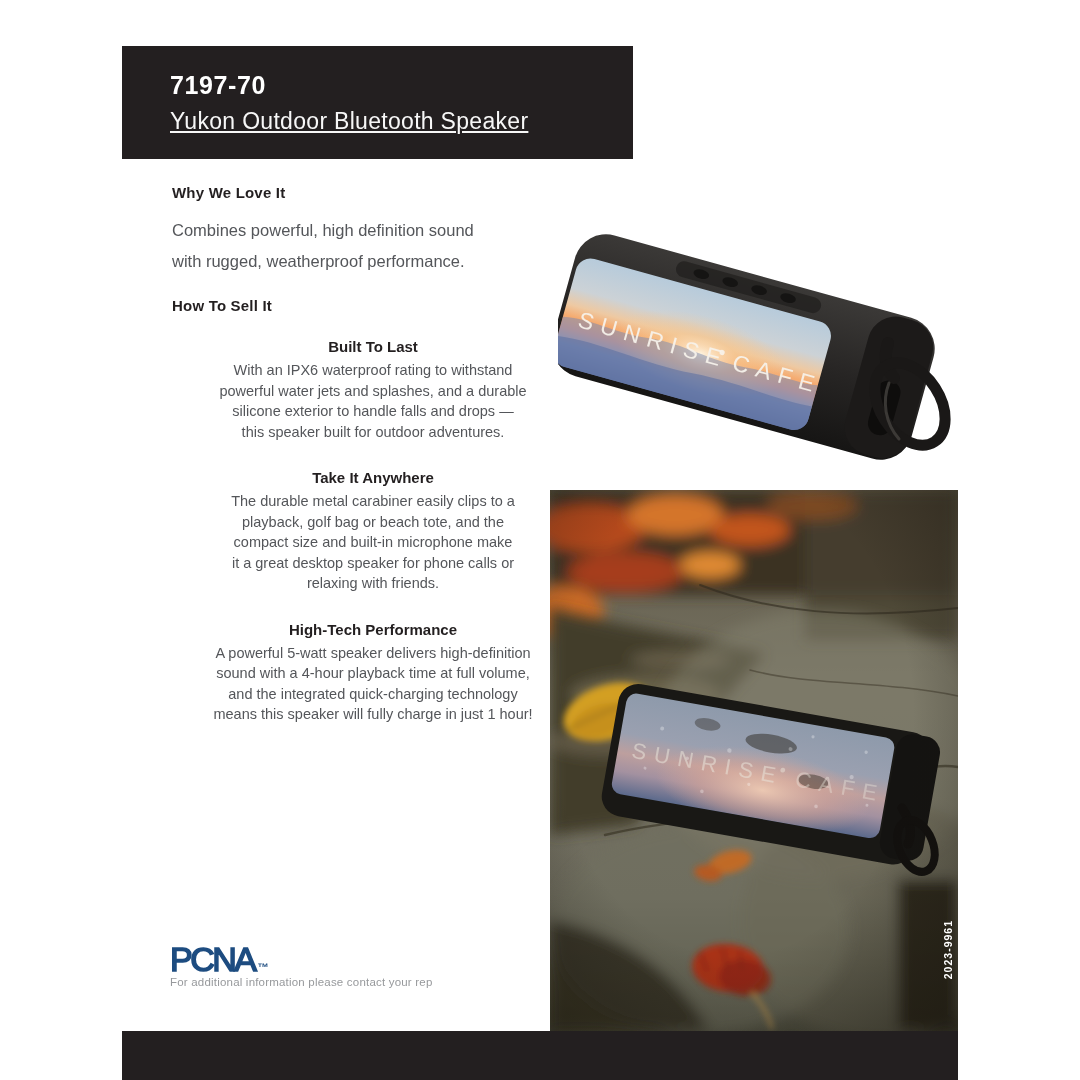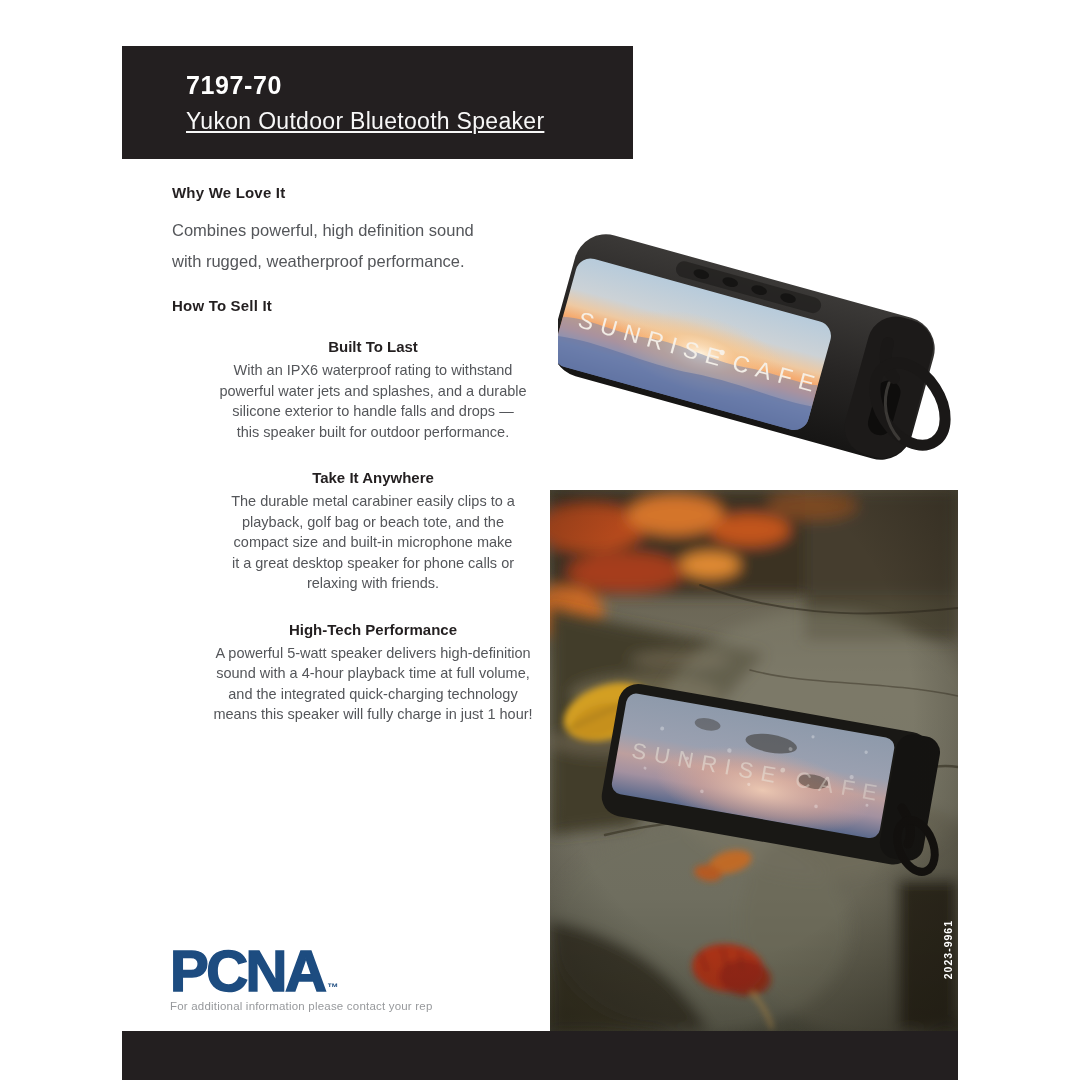--- a/index.html
+++ b/index.html
@@ -1,36 +1,36 @@
 <!DOCTYPE html>
 <html><head>
 <meta charset="utf-8">
 <style>
   html,body{margin:0;padding:0;background:#ffffff;}
   .page{position:relative;width:1080px;height:1080px;background:#ffffff;overflow:hidden;
         font-family:"Liberation Sans",sans-serif;}
   .bar{position:absolute;background:#231f20;}
-  .header-bar{left:122px;top:46px;width:511px;height:113px;box-sizing:border-box;padding:25px 0 0 64px;}
+  .header-bar{left:122px;top:46px;width:511px;height:113px;box-sizing:border-box;padding:25px 0 0 48px;}
   .sku{font-size:25px;font-weight:800;color:#ffffff;letter-spacing:.6px;}
   .pname{font-size:23px;font-weight:400;color:#f7f7f7;margin-top:8px;letter-spacing:.3px;text-decoration:underline;}
 
   .copy-col{position:absolute;left:172px;top:184px;width:402px;}
   .h-main{font-size:15px;font-weight:700;color:#231f20;margin:0 0 14px 0;letter-spacing:.2px;}
   .p-lead{font-size:16.5px;line-height:31px;color:#54565a;margin:0 0 20px 0;white-space:pre-line;}
   .features{margin-top:24px;text-align:center;}
   .h-feat{font-size:15px;font-weight:700;color:#231f20;margin:0 0 5px 0;}
   .p-feat{font-size:14.5px;line-height:20.5px;color:#54565a;margin:0 0 27px 0;white-space:pre-line;}
 
   .product-shot{position:absolute;left:558px;top:215px;width:424px;height:266px;margin:0;}
   .lifestyle{position:absolute;left:550px;top:490px;width:408px;height:541px;margin:0;overflow:hidden;}
   .photo-code{position:absolute;right:4px;bottom:52px;writing-mode:vertical-rl;transform:rotate(180deg);
               color:#ffffff;font-size:10.5px;font-weight:700;letter-spacing:1px;}
 
   .brand{position:absolute;left:170px;top:942px;}
-  .logo{font-size:58px;font-weight:700;color:#1d4c80;letter-spacing:-2.5px;line-height:1;text-align:right;
+  .logo{font-size:34px;font-weight:400;color:#1d4c80;letter-spacing:-2.5px;line-height:1;text-align:right;
         -webkit-text-stroke:1.6px #1d4c80;}
   .tm{font-size:11px;color:#1d4c80;font-weight:700;margin-left:3px;}
   .note{margin-top:0;font-size:11.5px;color:#97999c;letter-spacing:.2px;}
 
   .footer-bar{left:122px;top:1031px;width:836px;height:49px;}
   svg{display:block;}
 </style>
 </head>
 <body>
 
@@ -49,21 +49,21 @@
     </section>
     <section>
       <h2 class="h-main">How To Sell It</h2>
     </section>
     <div class="features">
       <section>
         <h3 class="h-feat">Built To Last</h3>
         <p class="p-feat">With an IPX6 waterproof rating to withstand
 powerful water jets and splashes, and a durable
 silicone exterior to handle falls and drops —
-this speaker built for outdoor performance.</p>
+this speaker built for outdoor adventures.</p>
       </section>
       <section>
         <h3 class="h-feat">Take It Anywhere</h3>
         <p class="p-feat">The durable metal carabiner easily clips to a
 playback, golf bag or beach tote, and the
 compact size and built-in microphone make
 it a great desktop speaker for phone calls or
 relaxing with friends.</p>
       </section>
       <section>

